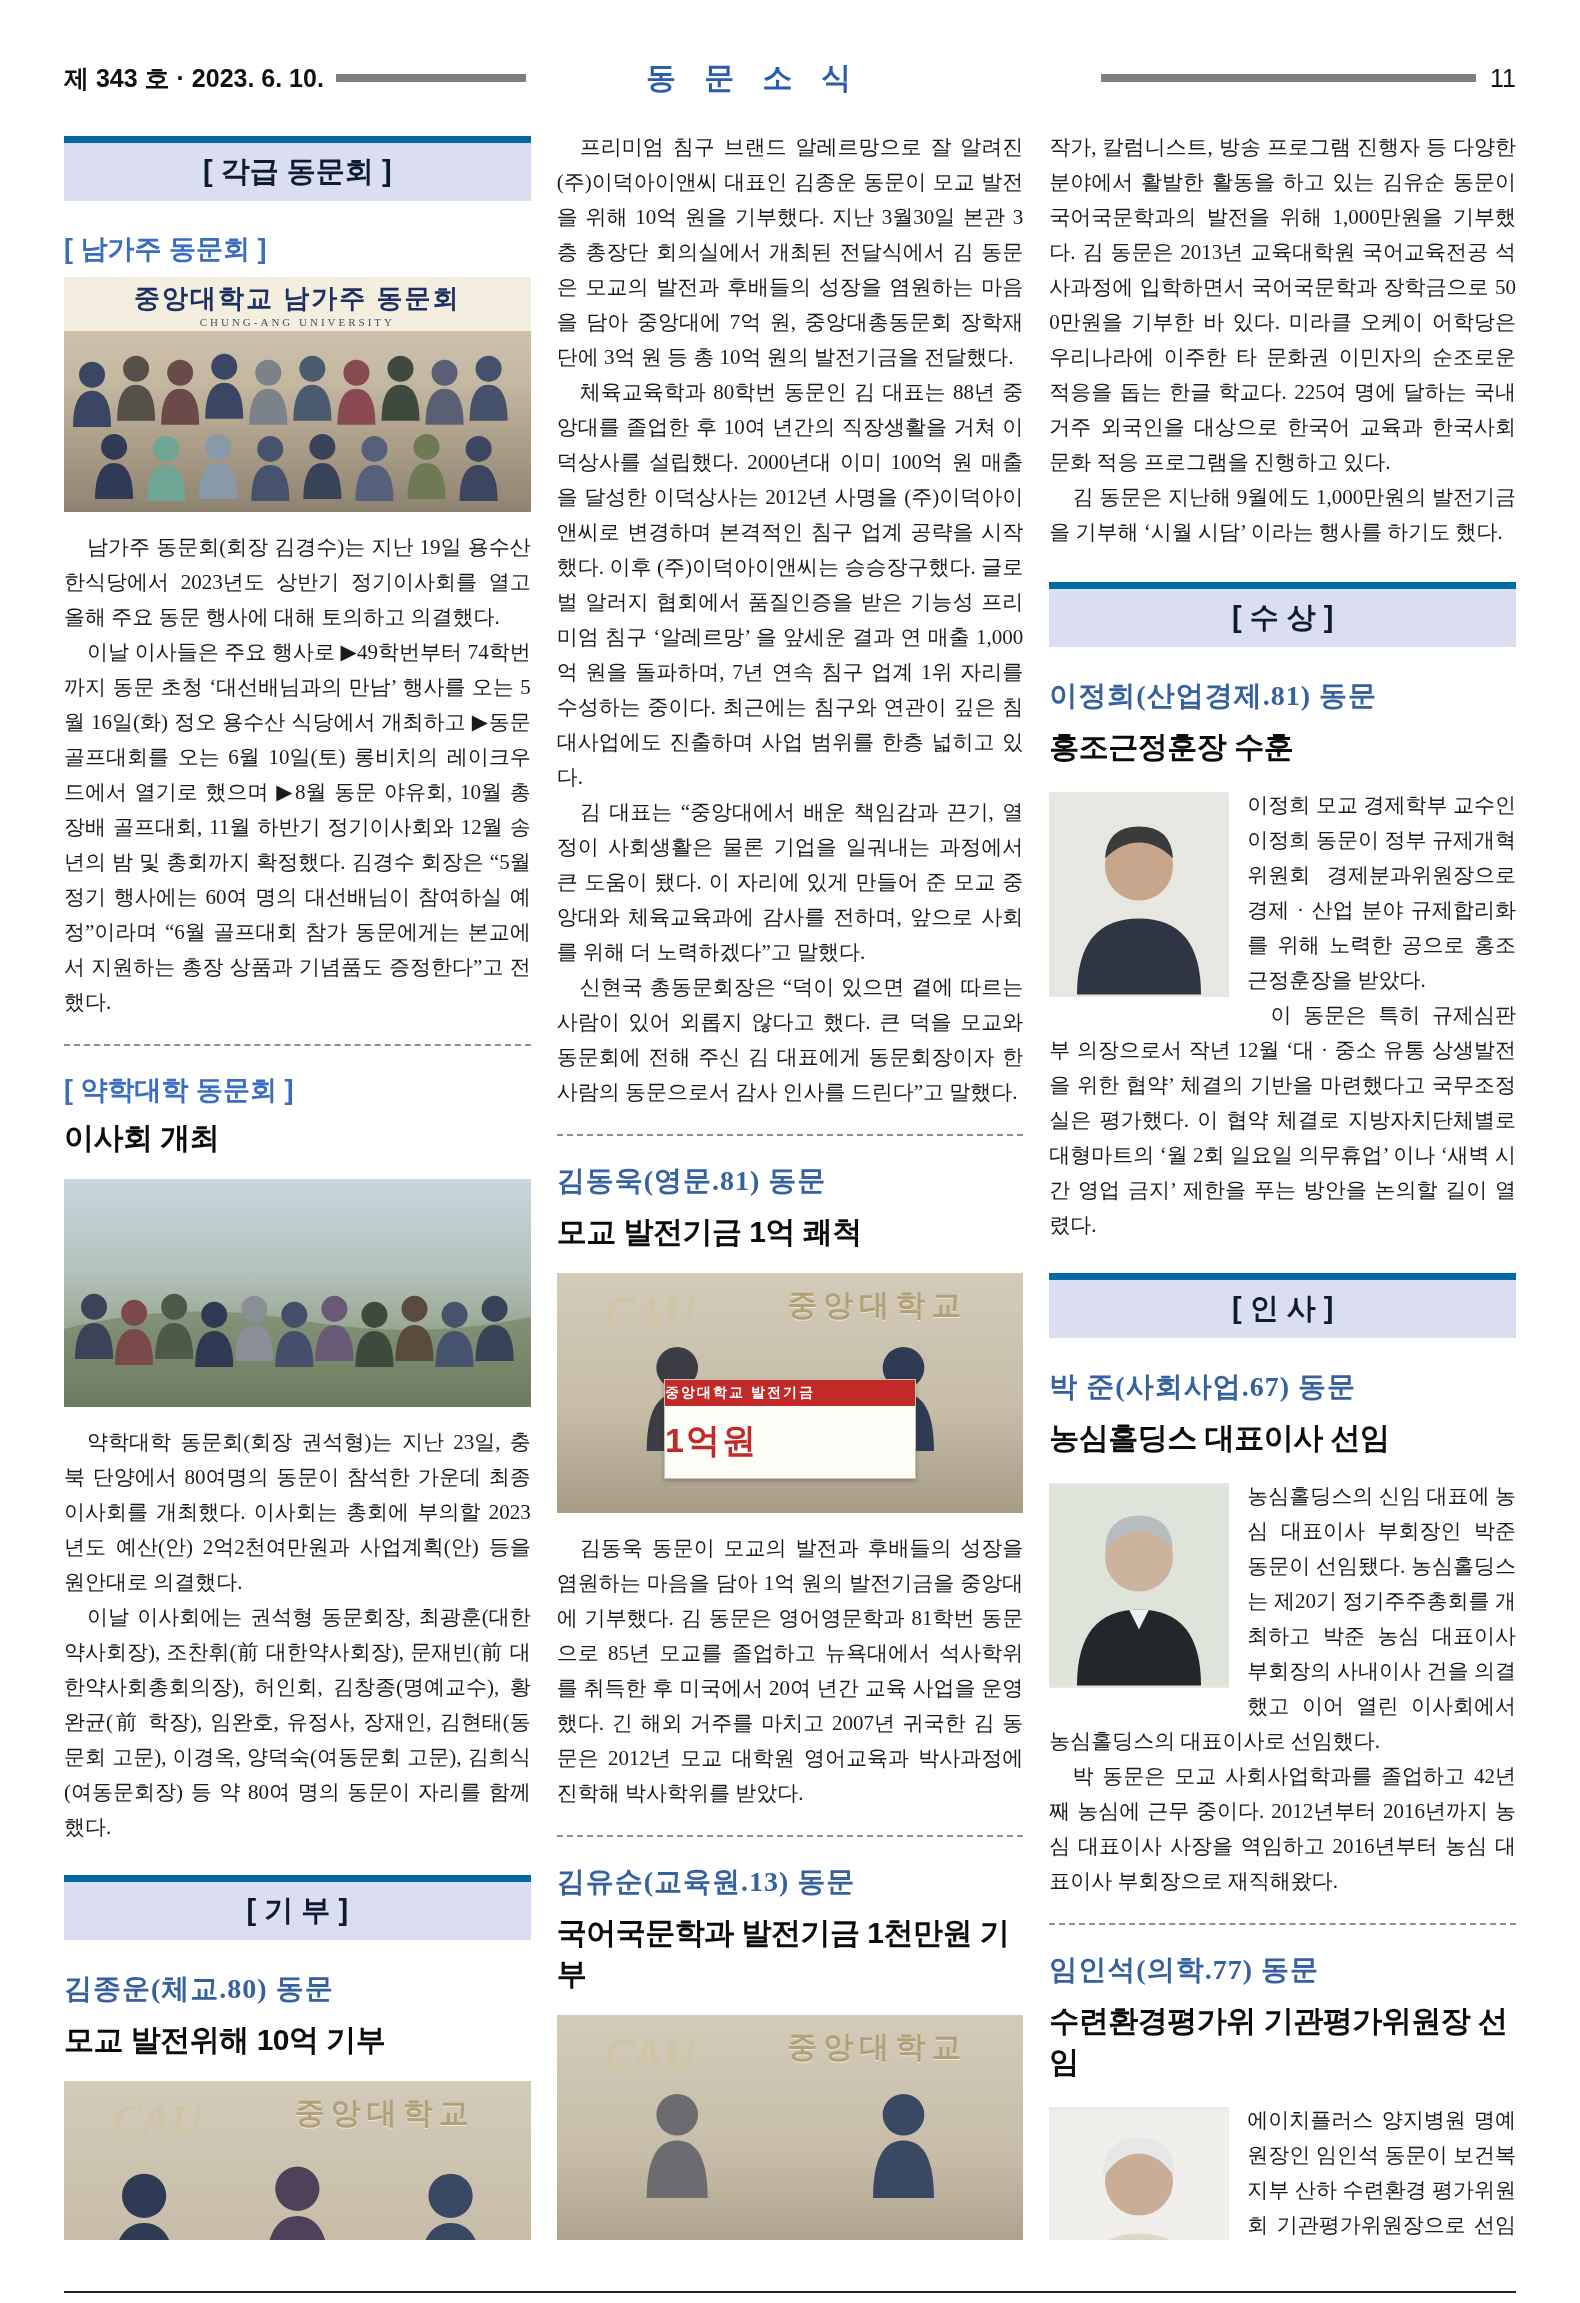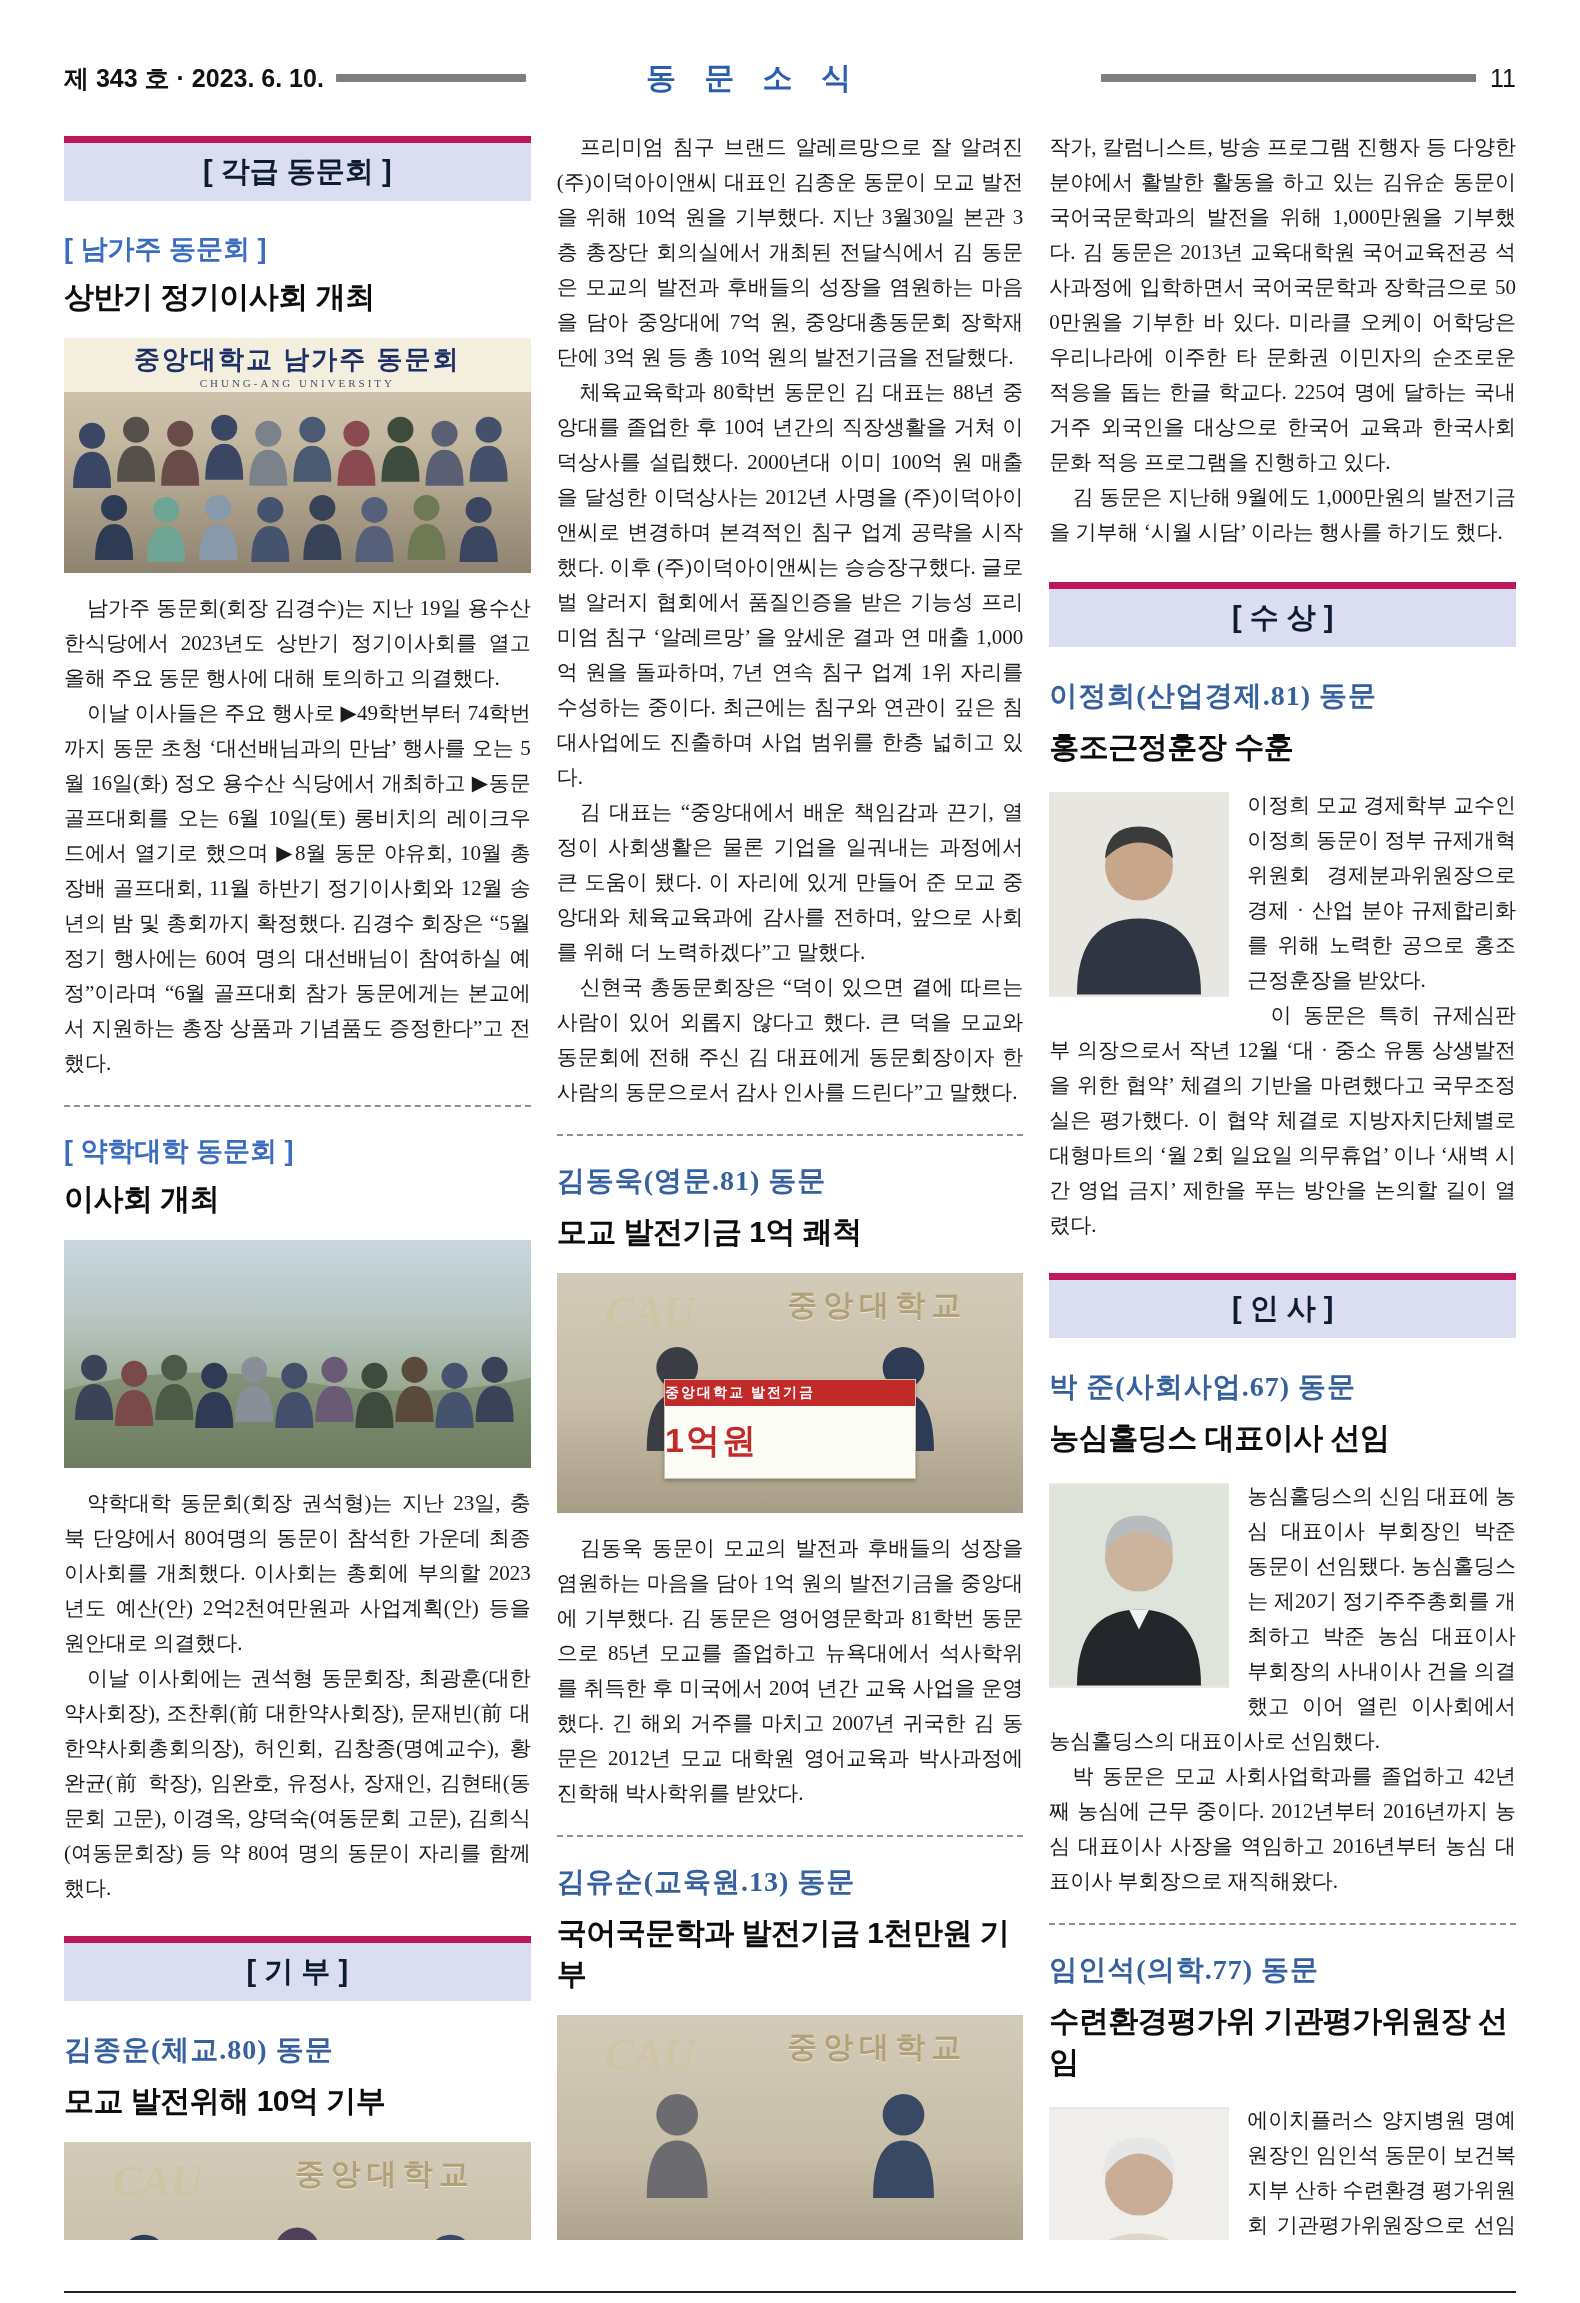--- a/index.html
+++ b/index.html
@@ -15,21 +15,21 @@
   .phead .bar-left{width:190px; margin-left:12px;}
   .phead .bar-right{flex:1; margin:0 14px 0 240px;}
   .phead .ptitle{margin:0 0 0 120px; font-family:"Liberation Sans","DejaVu Sans",sans-serif;
     font-size:30px; font-weight:bold; color:#2b5cad; letter-spacing:10px; white-space:nowrap;}
   .phead .pnum{font-family:"Liberation Sans","DejaVu Sans",sans-serif; font-size:25px; color:#111;}
   
   .cols{display:flex; gap:26px; margin-top:30px; height:2110px; overflow:hidden;}
   .col{flex:1; min-width:0;}
   
   .secbox{
-    border-top:7px solid #be185d; background:#dadef0; height:58px; margin:6px 0 30px 0;
+    border-top:7px solid #0369a1; background:#dadef0; height:58px; margin:6px 0 30px 0;
     display:flex; align-items:center; justify-content:center;
     font-family:"Liberation Sans","DejaVu Sans",sans-serif; font-weight:bold; font-size:29px; color:#0d1b33;
   }
   
   .tag{font-family:"Liberation Sans","DejaVu Sans",sans-serif; font-weight:bold; font-size:27px; color:#3a6cc0; margin:2px 0 10px 0;}
   .name{font-size:28px; font-weight:bold; color:#35619f; margin:2px 0 12px 0; letter-spacing:1px;font-family:Liberation Serif, serif;}
   .headline{font-family:"Liberation Sans","DejaVu Sans",sans-serif; font-weight:bold; font-size:30px; color:#0c0c0c; margin:0 0 20px 0; letter-spacing:-0.5px;}
   
   .bodytext p{margin:0; font-size:21px; line-height:35px; text-align:justify; word-break:break-all; text-indent:1.1em;}
   .bodytext p.noindent{text-indent:0;}
@@ -88,21 +88,20 @@
   <main class="cols">
 
     <section class="col">
 
       <div class="secbox">
         <span>[  각급 동문회  ]</span>
       </div>
 
       <div class="article">
         <div class="tag">[ 남가주 동문회 ]</div>
-        <h2 class="headline">상반기 정기이사회 개최</h2>
         <div class="photo ph-group1">
           <div class="banner">
             <span class="btxt">중앙대학교 남가주 동문회</span>
             <span class="bsub">CHUNG-ANG UNIVERSITY</span>
           </div>
           <svg viewBox="0 0 466 235" preserveAspectRatio="xMidYMax slice">
             <use href="#sym-person" x="28" y="98" fill="#3a4663"></use>
               <use href="#sym-person" x="72" y="92" fill="#55504a"></use>
             <use href="#sym-person" x="116" y="96" fill="#6b4a4a"></use>
               <use href="#sym-person" x="160" y="90" fill="#3a4663"></use>

